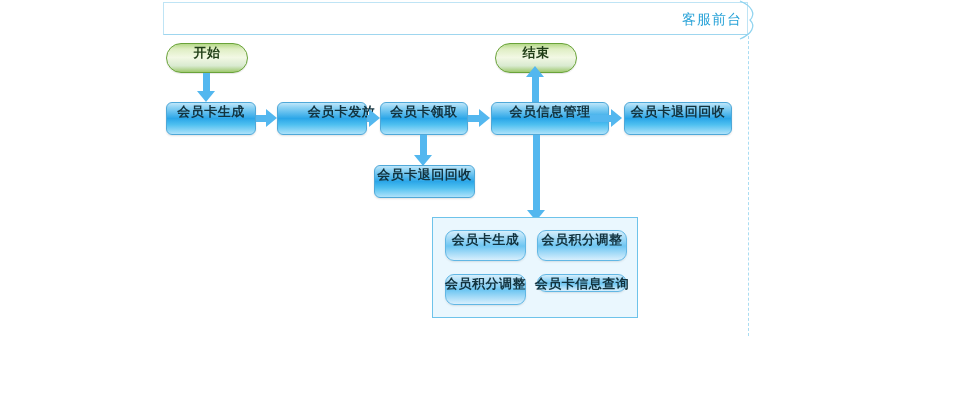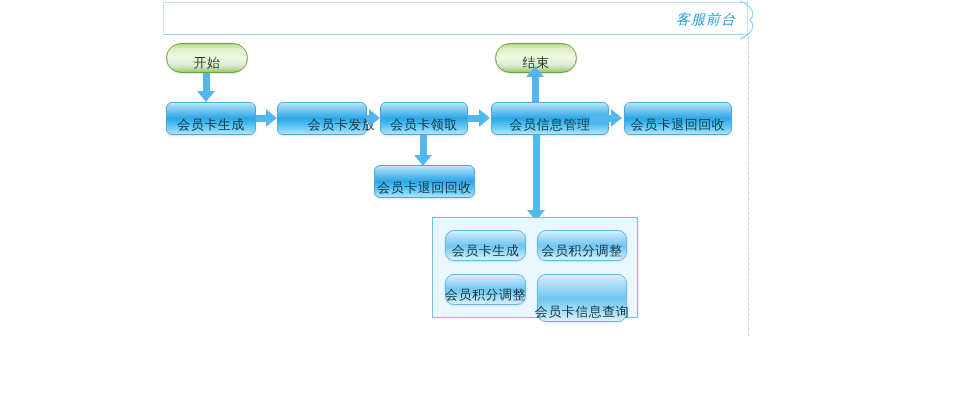--- a/index.html
+++ b/index.html
@@ -11,34 +11,34 @@
   #canvas{position:relative;width:971px;height:401px;}
 
   
   .lane-header{
     position:absolute;left:163px;top:2px;width:585px;height:33px;
     border:1px solid #bfe4f5;border-bottom:1px solid #9fd6ef;
     background:#ffffff;box-sizing:border-box;
   }
   .lane-title{
     position:absolute;left:670px;top:8px;width:72px;height:22px;
-    color:#2aa3d8;font-size:14px;line-height:22px;text-align:center;
-    letter-spacing:1px;white-space:nowrap;font-style:italic;
+    color:#2aa3d8;font-size:14px;line-height:22px;text-align:right;
+    letter-spacing:1px;white-space:nowrap;
   }
   .lane-bracket{position:absolute;left:738px;top:0px;width:22px;height:40px;}
   .lane-dash{
     position:absolute;left:748px;top:36px;width:0;height:300px;
     border-left:1px dashed #a9dcf2;
   }
 
   
   .node{
     position:absolute;box-sizing:border-box;
-    display:flex;align-items:flex-end;justify-content:center;
-    font-size:13px;font-weight:normal;color:#12333f;
+    display:flex;align-items:flex-start;justify-content:center;
+    font-size:13px;font-weight:bold;color:#12333f;
     white-space:nowrap;letter-spacing:0.5px;
   }
 
   
   .term{
     border-radius:16px;border:1px solid #6aa33a;
     background:linear-gradient(to bottom,#b6d98a 0%,#dfeec4 18%,#f2f8e4 48%,#d9ead0 78%,#9fc96f 100%);
     color:#1f3d16;font-size:13px;
     box-shadow:0 1px 1px rgba(0,0,0,.10);
   }
@@ -175,18 +175,18 @@
     </div>
 
     <div class="node sub" style="position:absolute;left:104px;top:12px;width:90px;height:31px;">
       <span>会员积分调整</span>
     </div>
 
     <div class="node sub" style="position:absolute;left:12px;top:56px;width:81px;height:31px;">
       <span>会员积分调整</span>
     </div>
 
-    <div class="node sub" style="position:absolute;left:104px;top:56px;width:90px;height:48px;">
+    <div class="node sub" style="position:absolute;left:104px;top:56px;width:90px;height:18px;">
       <span>会员卡信息查询</span>
     </div>
   </div>
 
 </div>
 
 </body></html>

